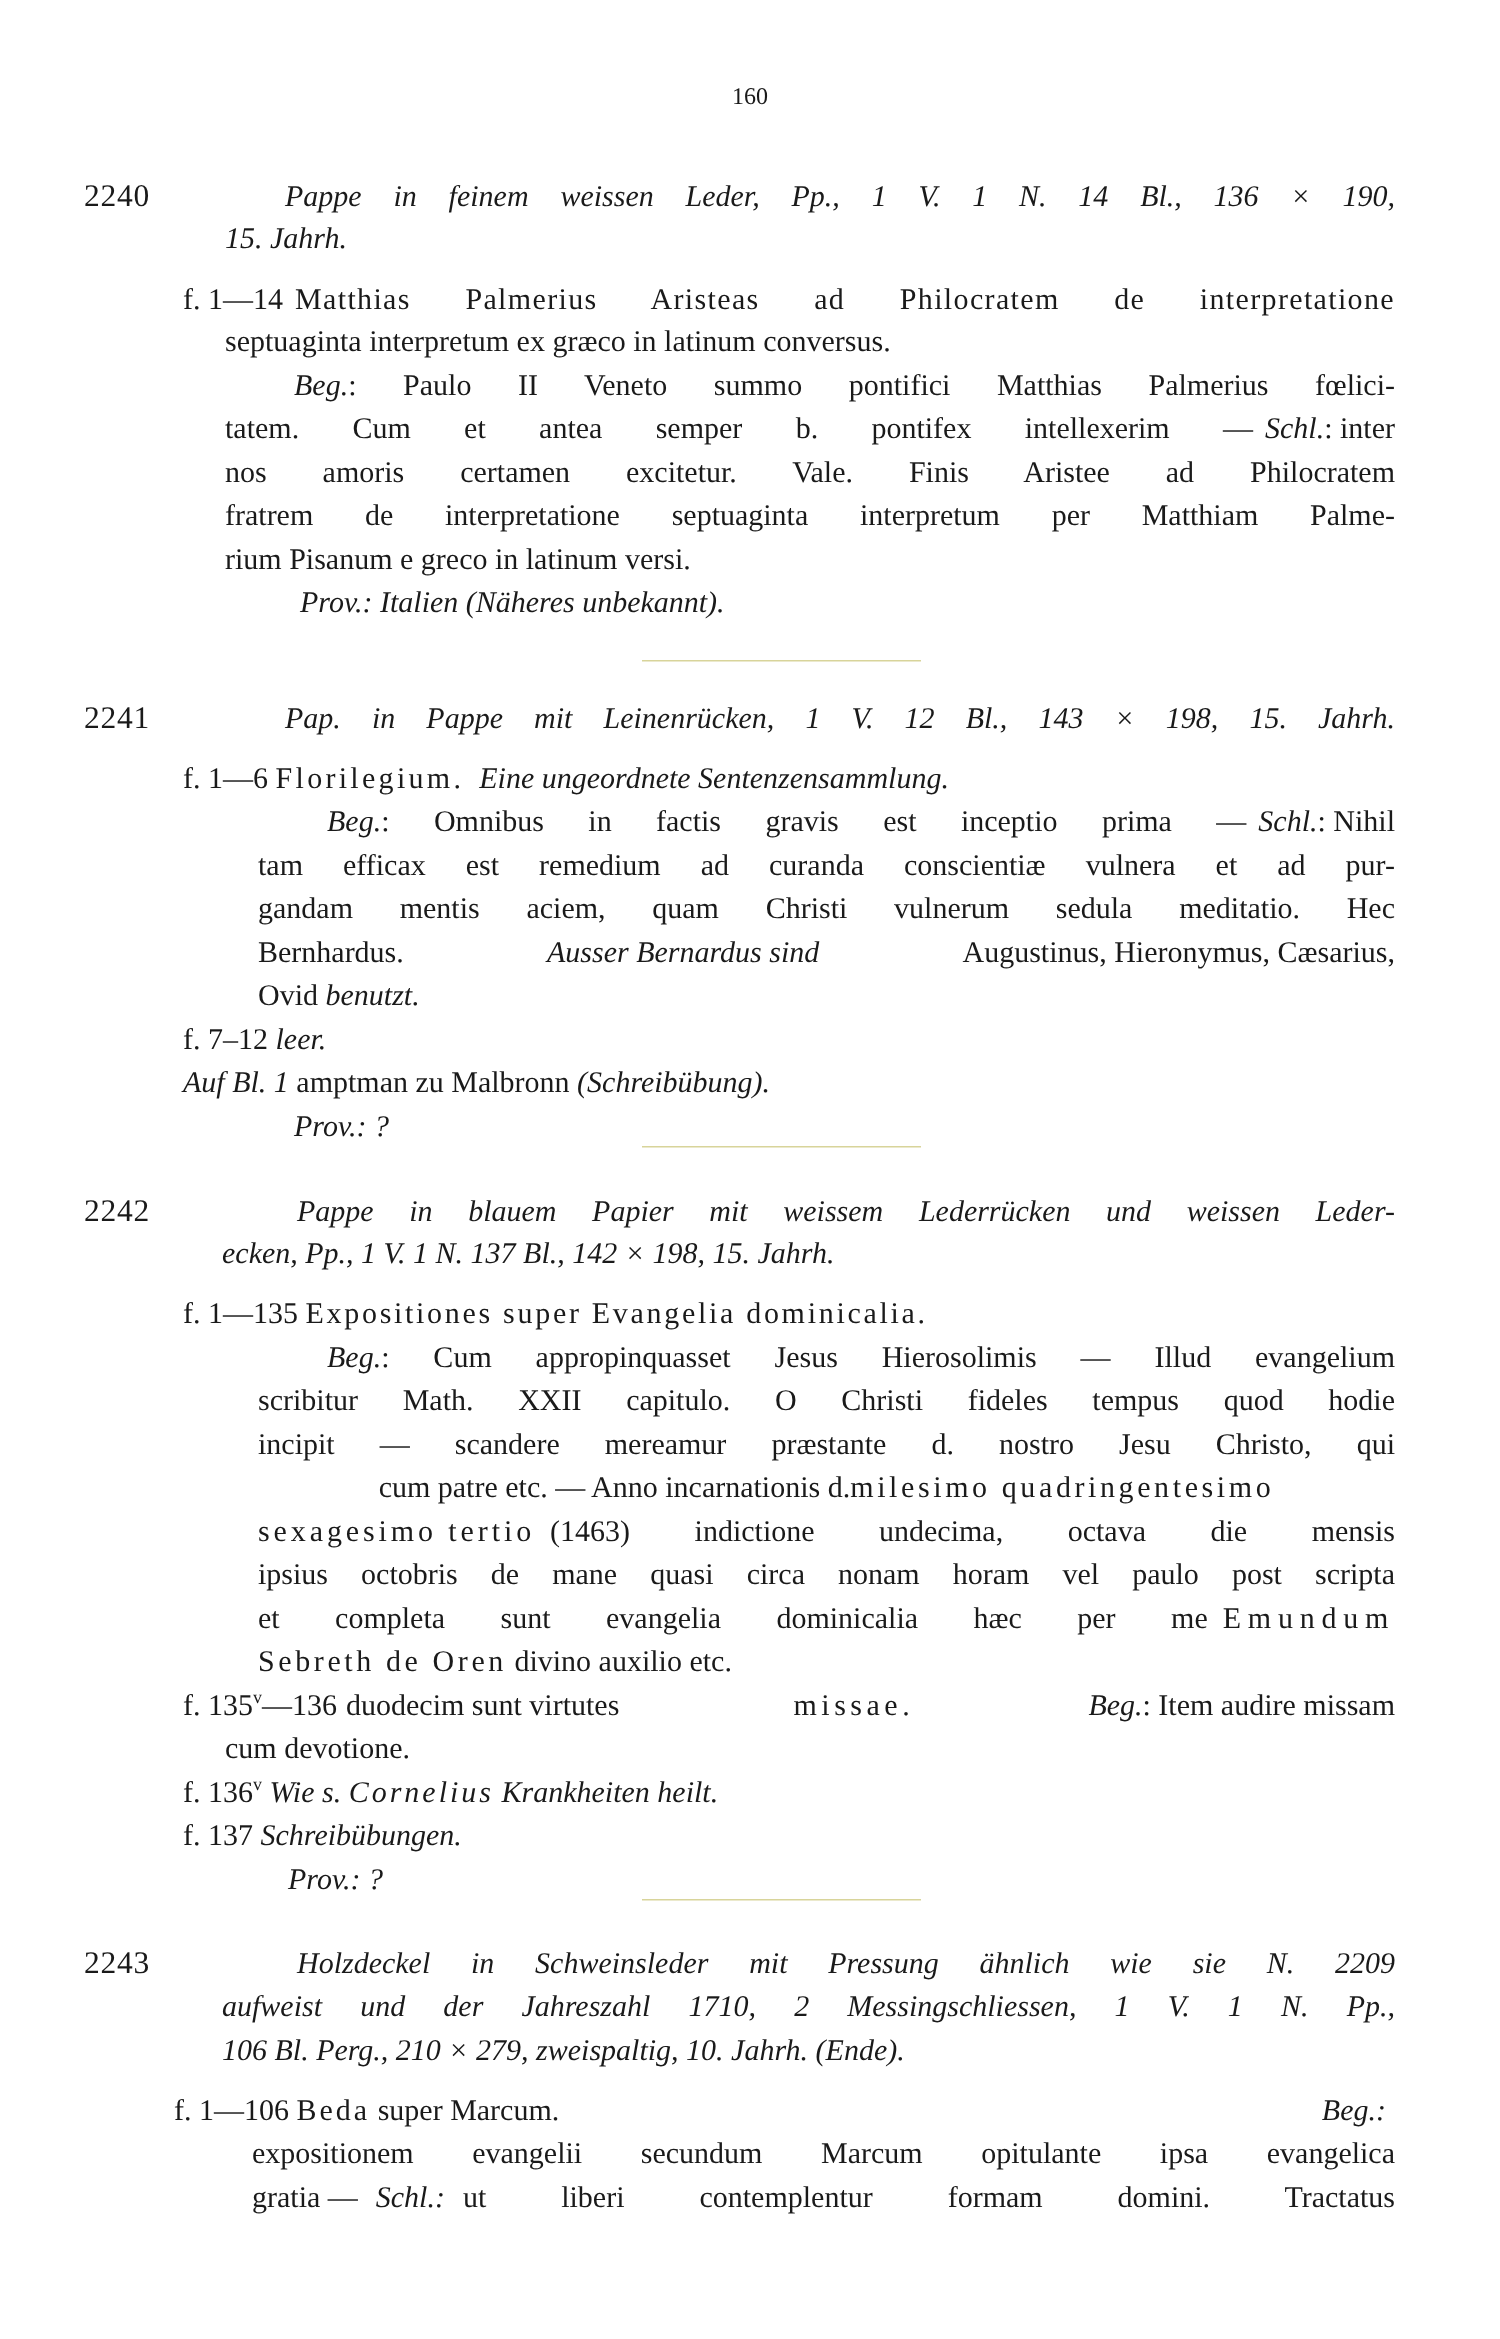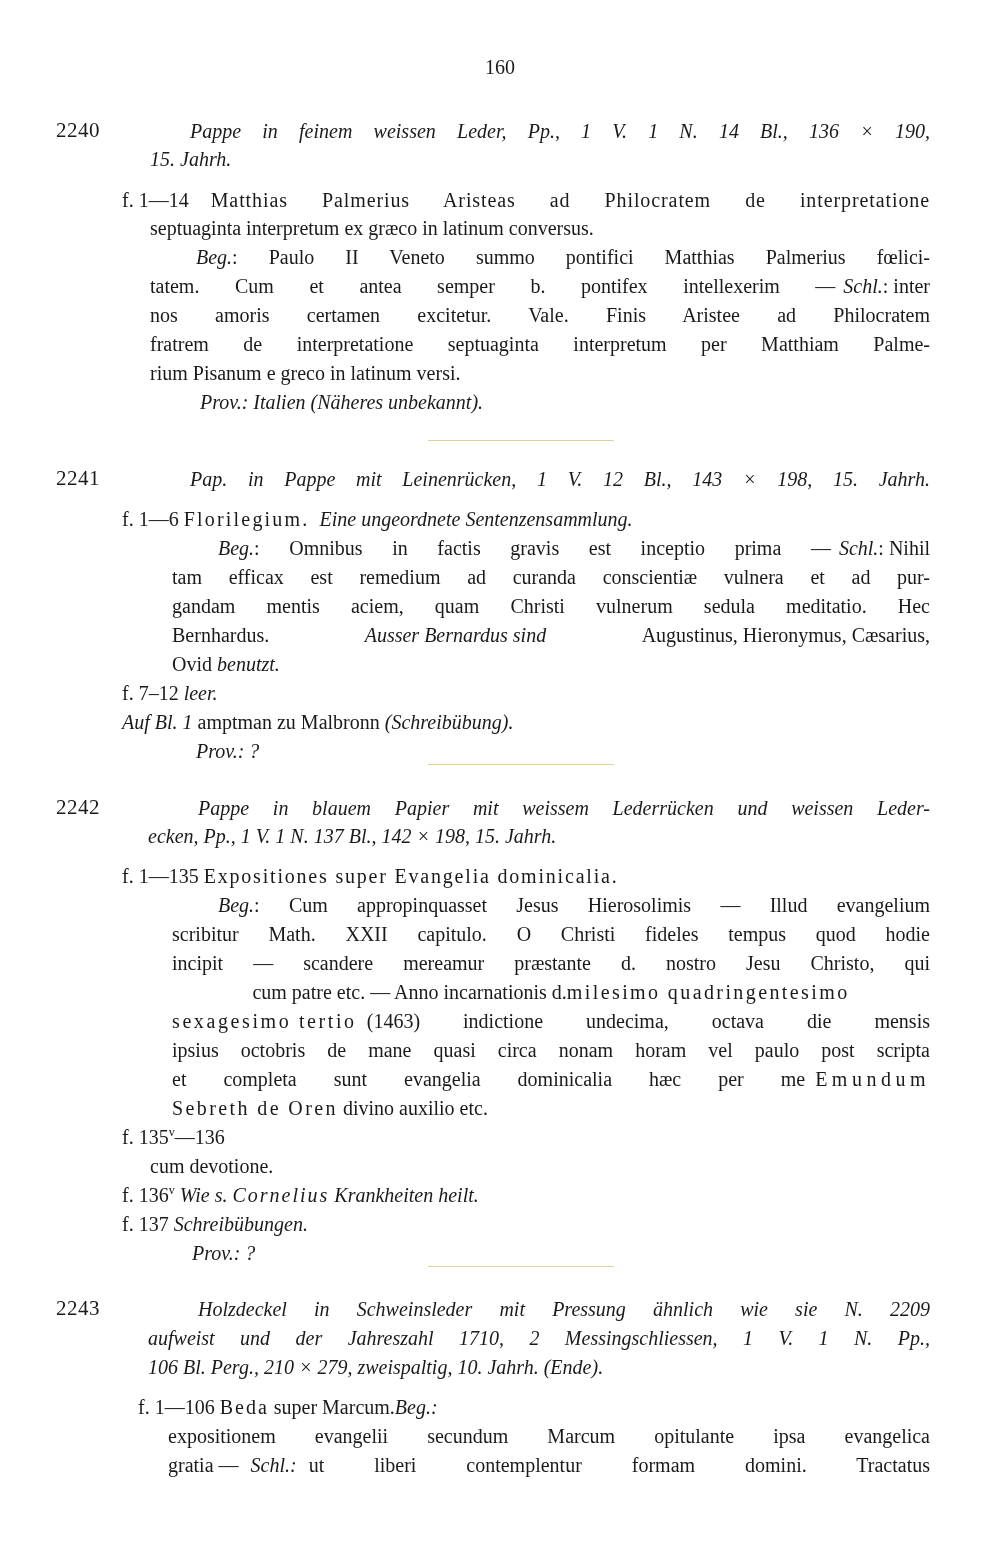--- a/index.html
+++ b/index.html
@@ -3,21 +3,21 @@
   <meta charset="utf-8">
   <style>
     html, body { margin: 0; padding: 0; background: #ffffff; }
     body {
       width: 1000px; height: 1559px; position: relative; overflow: hidden;
       font-family: "Liberation Serif", "DejaVu Serif", serif;
       color: #1a1a1a;
     }
     .page-number {
       position: absolute; top: 56px; left: 0; width: 1000px; text-align: center;
-      font-size: 20px;
+      font-size: 16px;
     }
     .entry { position: absolute; left: 0; width: 1000px; }
     .entry-num {
       position: absolute; left: 56px; font-weight: normal; font-size: 21px;
       letter-spacing: 0.5px;
     }
     .line {
       position: absolute; font-size: 20px; white-space: nowrap; line-height: 28px;
     }
     .just { text-align: justify; text-align-last: justify; white-space: normal; }
@@ -34,21 +34,21 @@
 
 <div class="page-number">160</div>
 
 <div class="entry">
   <div class="entry-num" style="top:118px">2240</div>
   <div class="line it just" style="top:117px;left:190px;width:740px">Pappe in feinem weissen Leder, Pp., 1 V. 1 N. 14 Bl., 136 × 190,</div>
   <div class="line it" style="top:145px;left:150px">15. Jahrh.</div>
 
   <div class="line" style="top:186px;left:122px;width:808px;display:flex;justify-content:flex-start">
     <span>f. 1—14</span>
-    <span class="sp" style="margin-left:22px;letter-spacing:0.9px;flex:1;text-align:justify;text-align-last:justify">Matthias Palmerius Aristeas ad Philocratem de interpretatione</span>
+    <span class="sp" style="margin-left:8px;letter-spacing:0.9px;flex:1;text-align:justify;text-align-last:justify">Matthias Palmerius Aristeas ad Philocratem de interpretatione</span>
   </div>
   <div class="line" style="top:214px;left:150px">septuaginta interpretum ex græco in latinum conversus.</div>
 
   <div class="line" style="top:243px;left:196px;width:734px;display:flex">
     <span class="it">Beg.</span>
     <span style="flex:1;text-align:justify;text-align-last:justify">: Paulo II Veneto summo pontifici Matthias Palmerius fœlici-</span>
   </div>
   <div class="line" style="top:272px;left:150px;width:780px;display:flex;gap:8px">
     <span style="flex:1;text-align:justify;text-align-last:justify">tatem. Cum et antea semper b. pontifex intellexerim —</span>
     <span><span class="it">Schl.</span><span>: inter</span></span>
@@ -127,20 +127,25 @@
   <div class="line" style="top:1065px;left:172px;width:758px;display:flex;gap:10px">
     <span style="flex:1;text-align:justify;text-align-last:justify">et completa sunt evangelia dominicalia hæc per me</span>
     <span class="sp" style="letter-spacing:4.5px">Emundum</span>
   </div>
   <div class="line" style="top:1094px;left:172px">
     <span class="sp" style="letter-spacing:2.4px">Sebreth de Oren</span>
     <span>divino auxilio etc.</span>
   </div>
   <div class="line" style="top:1123px;left:122px;width:808px;display:flex;gap:6px">
     <span><span>f. 135</span><sup>v</sup><span>—136</span></span>
+    <span style="flex:1;display:flex;justify-content:space-between">
+      <span>duodecim sunt virtutes</span>
+      <span class="sp" style="letter-spacing:3px">missae.</span>
+      <span><span class="it">Beg.</span><span>: Item audire missam</span></span>
+    </span>
   </div>
   <div class="line" style="top:1152px;left:150px">cum devotione.</div>
   <div class="line" style="top:1181px;left:122px">
     <span><span>f. 136</span><sup>v</sup></span>
     <span class="it">Wie s.</span>
     <span class="it sp" style="letter-spacing:2px">Cornelius</span>
     <span class="it">Krankheiten heilt.</span>
   </div>
   <div class="line" style="top:1210px;left:122px">
     <span>f. 137</span>
@@ -149,21 +154,21 @@
   <div class="line it" style="top:1239px;left:192px">Prov.: ?</div>
   <div class="divider" style="top:1266px"></div>
 </div>
 
 <div class="entry">
   <div class="entry-num" style="top:1296px">2243</div>
   <div class="line it just" style="top:1295px;left:198px;width:732px">Holzdeckel in Schweinsleder mit Pressung ähnlich wie sie N. 2209</div>
   <div class="line it just" style="top:1324px;left:148px;width:782px">aufweist und der Jahreszahl 1710, 2 Messingschliessen, 1 V. 1 N. Pp.,</div>
   <div class="line it" style="top:1353px;left:148px">106 Bl. Perg., 210 × 279, zweispaltig, 10. Jahrh. (Ende).</div>
 
-  <div class="line" style="top:1393px;left:138px;width:808px;display:flex;">
+  <div class="line" style="top:1393px;left:116px;width:808px;display:flex;justify-content:space-between">
     <span><span>f. 1—106</span> <span class="sp" style="letter-spacing:2px">Beda</span> <span>super Marcum.</span></span>
     <span class="it">Beg.:</span>
   </div>
   <div class="line just" style="top:1422px;left:168px;width:762px">expositionem evangelii secundum Marcum opitulante ipsa evangelica</div>
   <div class="line" style="top:1451px;left:168px;width:762px;display:flex;gap:12px">
     <span>gratia —</span>
     <span class="it">Schl.:</span>
     <span style="flex:1;text-align:justify;text-align-last:justify">ut liberi contemplentur formam domini. Tractatus</span>
   </div>
 </div>

